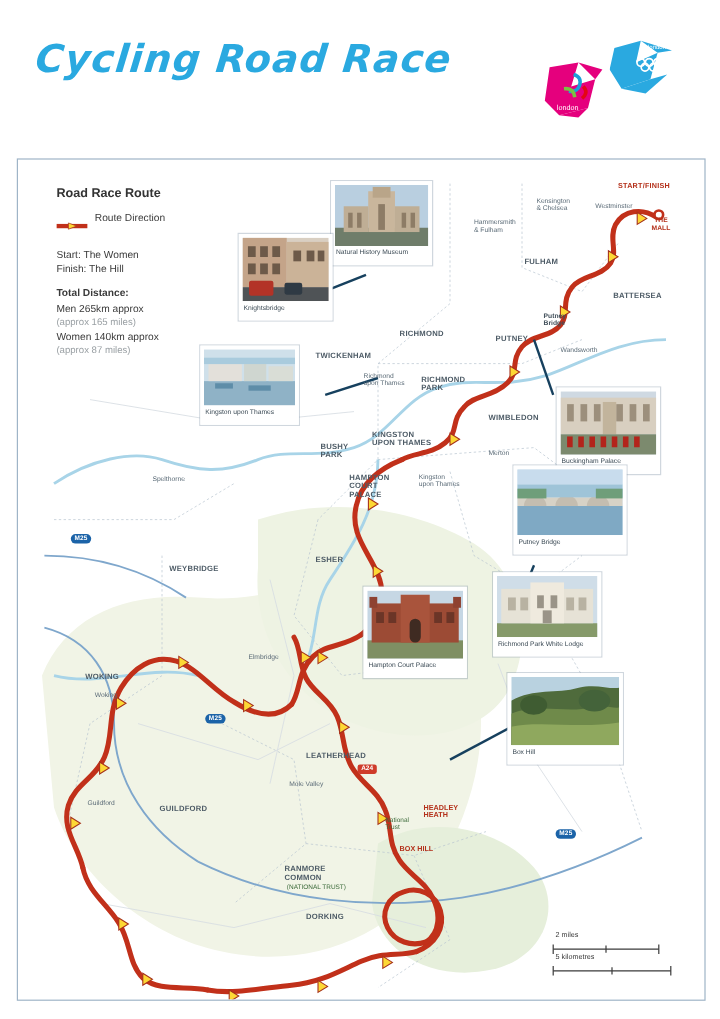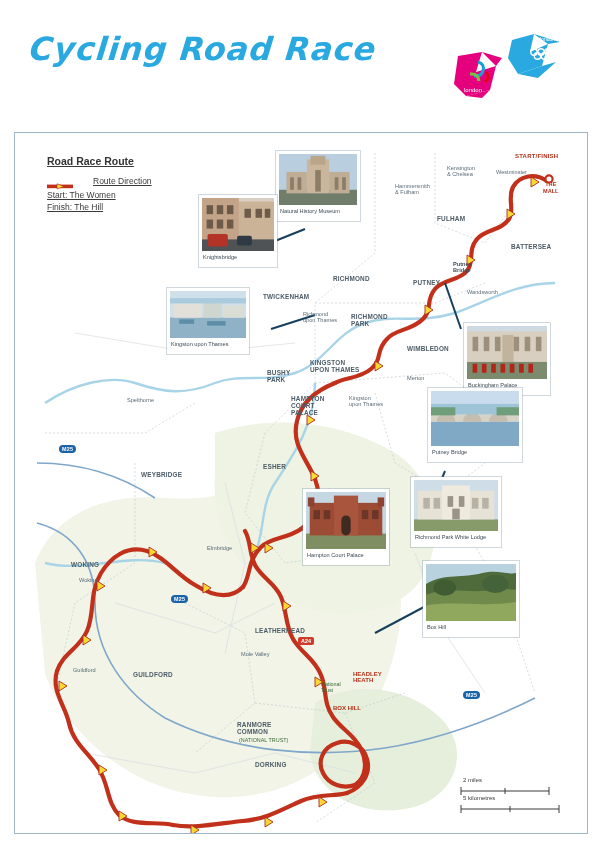--- a/index.html
+++ b/index.html
@@ -62,33 +62,32 @@
     position: absolute;
     inset: 0;
   }
 
   
   .legend {
     position: absolute;
     left: 32px; top: 22px;
     width: 160px;
     color: #3a3a3a;
-    text-decoration: underline;
   }
   .legend-title {
     font-size: 10.5px;
     font-weight: bold;
     color: #333;
     margin-bottom: 9px;
   }
   .legend-row {
     display: flex;
-    align-items: flex-start;
-    gap: 20px;
-    margin-bottom: 3px;
+    align-items: flex-end;
+    gap: 6px;
+    margin-bottom: 20px;
   }
   .legend-swatch {
     width: 26px; height: 7px;
     position: relative;
   }
   .legend-label { font-size: 8.5px; color: #3a3a3a; }
   .legend-line { font-size: 8.5px; color: #3a3a3a; line-height: 12px; }
   .legend-block { margin-top: 9px; }
   .legend-head { font-size: 8.5px; font-weight: bold; color: #3a3a3a; margin-bottom: 2px;}
   .legend-sub { font-size: 8px; color: #9aa0a4; line-height: 11px; }
@@ -355,20 +354,27 @@
             <rect x="0" y="1.6" width="26" height="3.6" fill="#c1301a"></rect>
             <polygon points="10,0.8 17,3.4 10,6" fill="#fdd835" stroke="#a5301b" stroke-width="0.6"></polygon>
           </svg>
         </span>
         <span class="legend-label">Route Direction</span>
       </div>
 
       <div class="legend-line">Start: The Women</div>
       <div class="legend-line">Finish: The Hill</div>
 
+      <div class="legend-block">
+        <div class="legend-head">Total Distance:</div>
+        <div class="legend-main">Men 265km approx</div>
+        <div class="legend-sub">(approx 165 miles)</div>
+        <div class="legend-main">Women 140km approx</div>
+        <div class="legend-sub">(approx 87 miles)</div>
+      </div>
     </div>
 
     <div class="photo" style="left:261px; top:18px; width:84px; height:70px;">
       <div class="img">
         <svg viewBox="0 0 84 57" width="100%" height="100%" preserveAspectRatio="none">
           <rect width="84" height="57" fill="#b9cfe0"></rect>
           <rect y="40" width="84" height="17" fill="#6f7d6a"></rect>
           <rect x="30" y="6" width="24" height="38" fill="#c9b69c"></rect>
           <rect x="34" y="2" width="16" height="10" fill="#b9a589"></rect>
           <rect x="8" y="20" width="22" height="24" fill="#bfae95"></rect>

